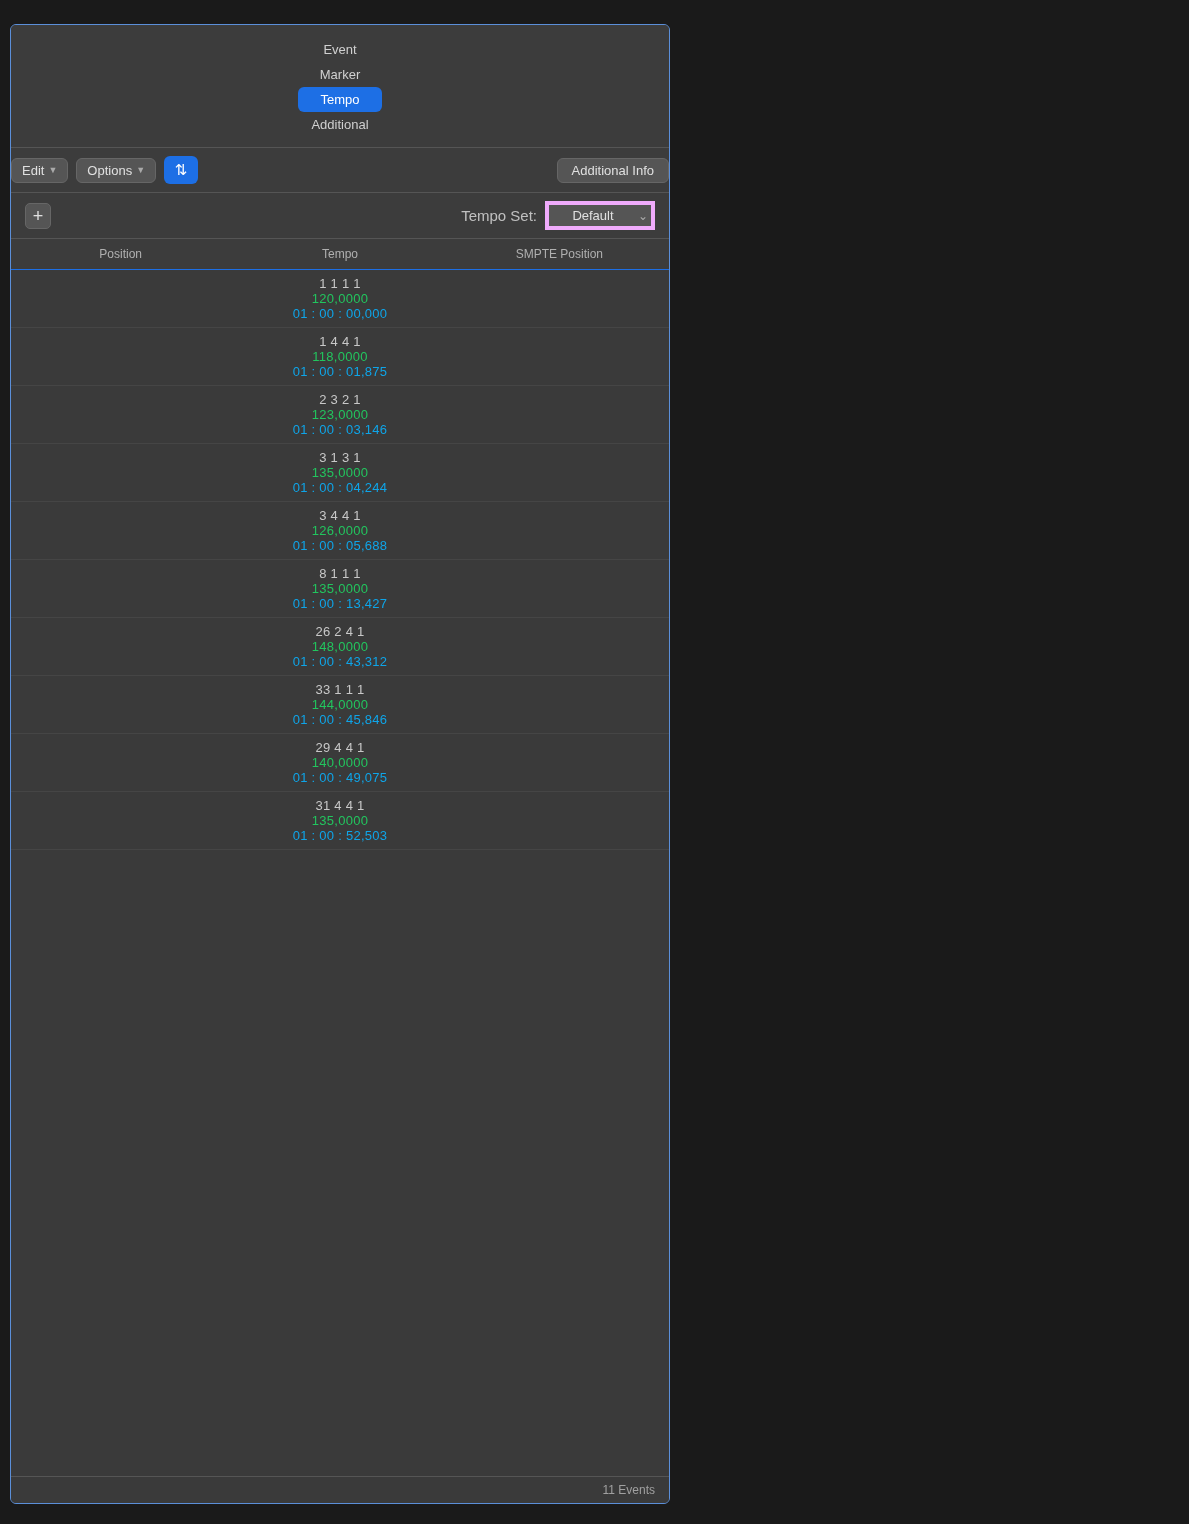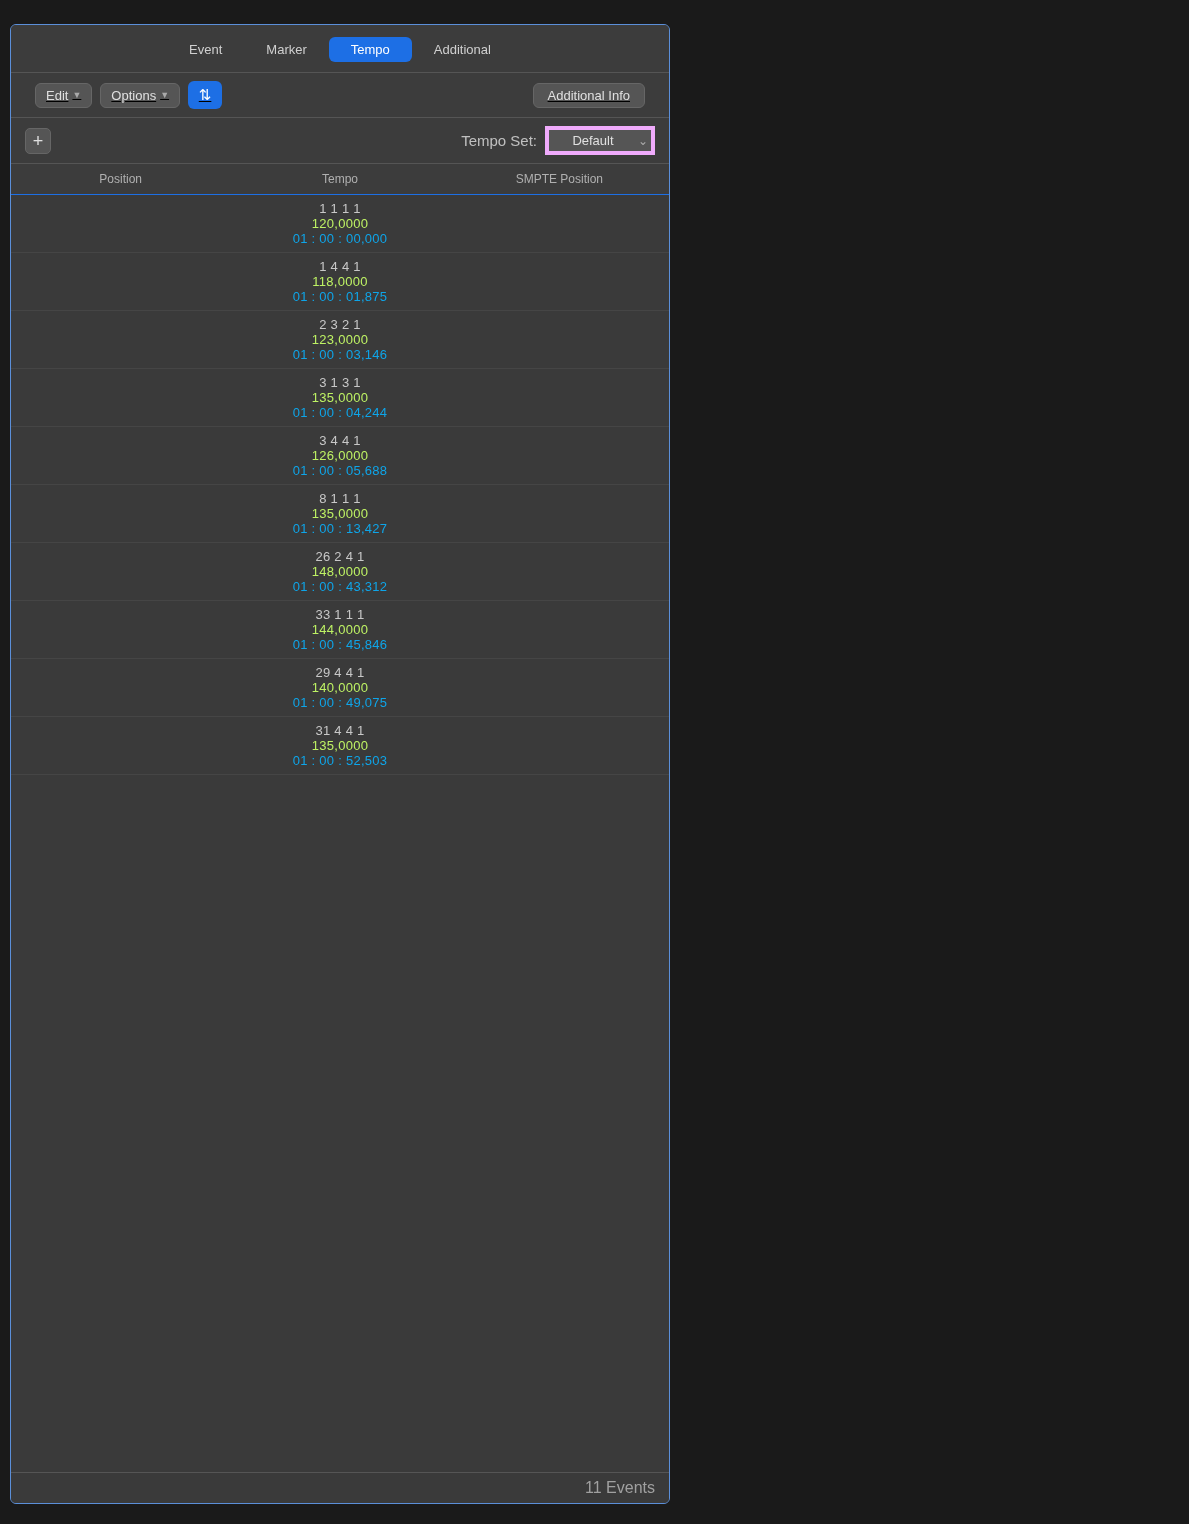--- a/index.html
+++ b/index.html
@@ -23,20 +23,21 @@
       margin: 24px 0 0 10px;
       display: flex;
       flex-direction: column;
       overflow: hidden;
       position: relative;
     }
 
     
     .tab-bar {
       display: flex;
+      flex-direction: column;
       align-items: center;
       justify-content: center;
       gap: 0;
       background: #3c3c3c;
       padding: 12px 16px 10px 16px;
       border-bottom: 1px solid #555;
     }
 
     .tab {
       padding: 5px 22px;
@@ -53,25 +54,24 @@
       background: #1d6fe5;
       color: #fff;
       font-weight: 500;
     }
 
     
     .toolbar {
       display: flex;
       flex-direction: row;
       align-items: center;
-      padding: 8px 24px;
+      padding: 8px 0;
       background: #3c3c3c;
       border-bottom: 1px solid #555;
       gap: 8px;
-      text-decoration: underline;
     }
 
     .toolbar-btn {
       display: flex;
       align-items: center;
       gap: 4px;
       padding: 4px 10px;
       background: #555;
       border: 1px solid #666;
       border-radius: 6px;
@@ -207,39 +207,39 @@
       color: #d8d8d8;
       font-variant-numeric: tabular-nums;
       letter-spacing: 0.02em;
     }
 
     .cell.position {
       color: #c8c8c8;
     }
 
     .cell.tempo {
-      color: #bef264;
+      color: #22c55e;
     }
 
     .cell.smpte {
       color: #0ea5e9;
     }
 
     
     .status-bar {
       display: flex;
       align-items: center;
       justify-content: flex-end;
       padding: 6px 14px;
       background: #3a3a3a;
       border-top: 1px solid #555;
     }
 
     .events-count {
-      font-size: 16px;
+      font-size: 12px;
       color: #a0a0a0;
     }
 
     
     .table-container::-webkit-scrollbar {
       width: 8px;
     }
     .table-container::-webkit-scrollbar-track {
       background: #333;
     }

